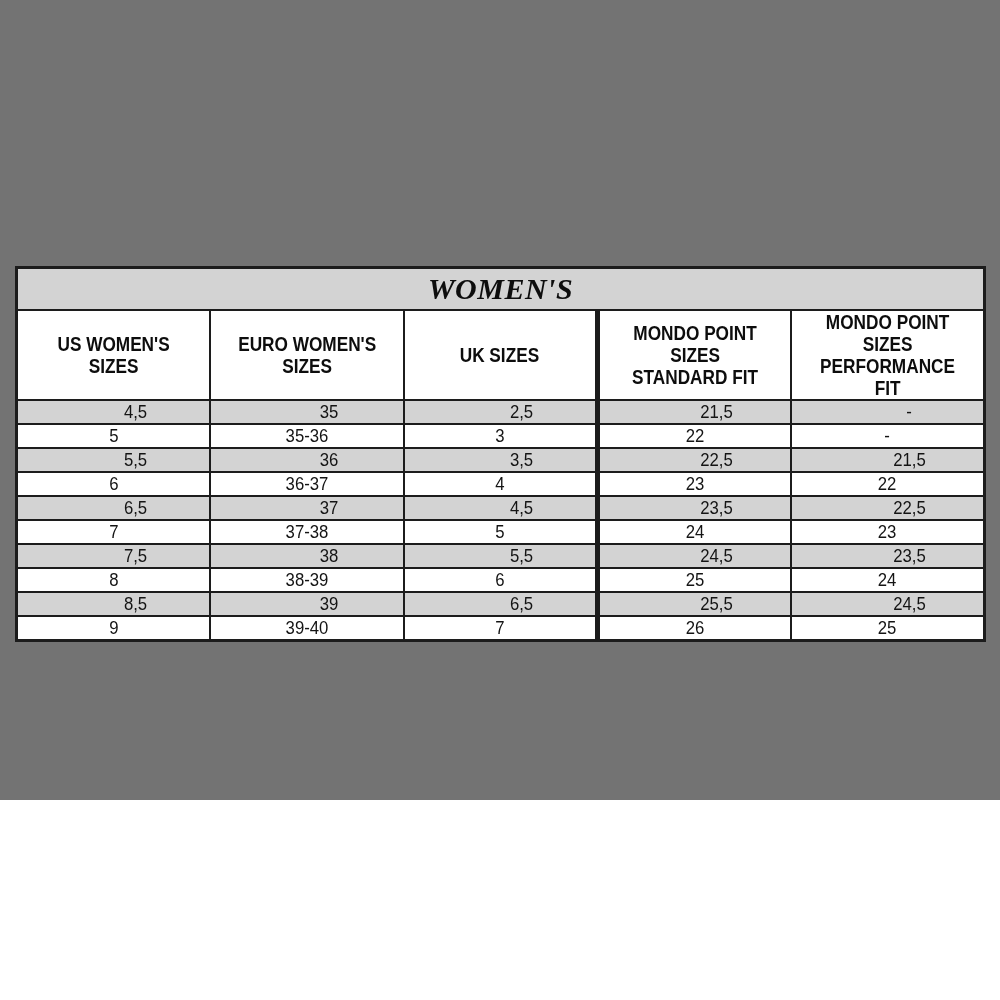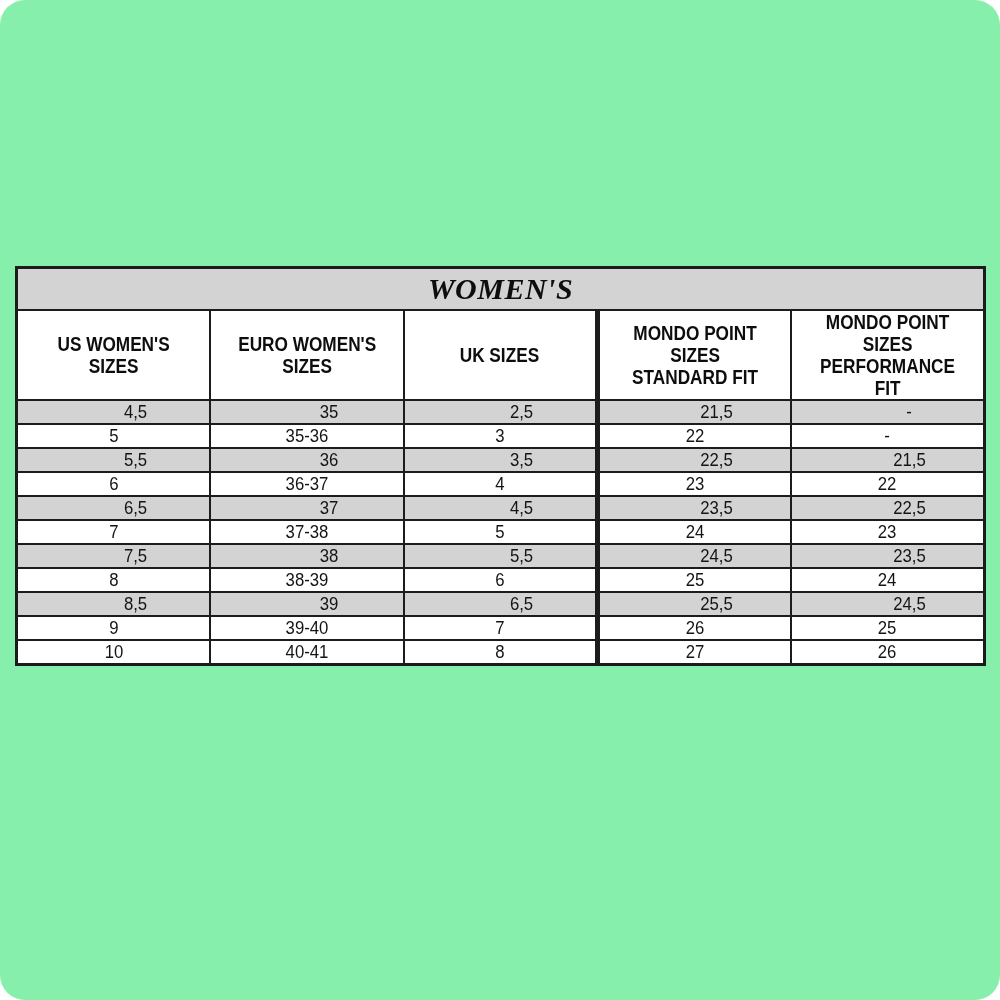--- a/index.html
+++ b/index.html
@@ -3,25 +3,24 @@
 <meta charset="utf-8">
 <style>
   html, body {
     margin: 0;
     padding: 0;
     background: #ffffff;
   }
   .page {
     position: relative;
     width: 1000px;
-    height: 1000px;
-    background: #86efac;
+    height: 800px;
+    background: #737373;
     font-family: "Liberation Sans", sans-serif;
     color: #111111;
-    border-radius: 25px;
   }
   table.size-table {
     position: absolute;
     left: 15px;
     top: 266px;
     width: 971px;
     border-collapse: collapse;
     table-layout: fixed;
     border: 3px solid #1c1c1c;
   }
@@ -190,22 +189,15 @@
           <td><span class="num">25,5</span></td>
           <td><span class="num">24,5</span></td>
         </tr>
         <tr>
           <td><span class="num">9</span></td>
           <td><span class="num">39-40</span></td>
           <td><span class="num">7</span></td>
           <td><span class="num">26</span></td>
           <td><span class="num">25</span></td>
         </tr>
-        <tr>
-          <td><span class="num">10</span></td>
-          <td><span class="num">40-41</span></td>
-          <td><span class="num">8</span></td>
-          <td><span class="num">27</span></td>
-          <td><span class="num">26</span></td>
-        </tr>
       </tbody>
   </table>
 </div>
 
 </body></html>

